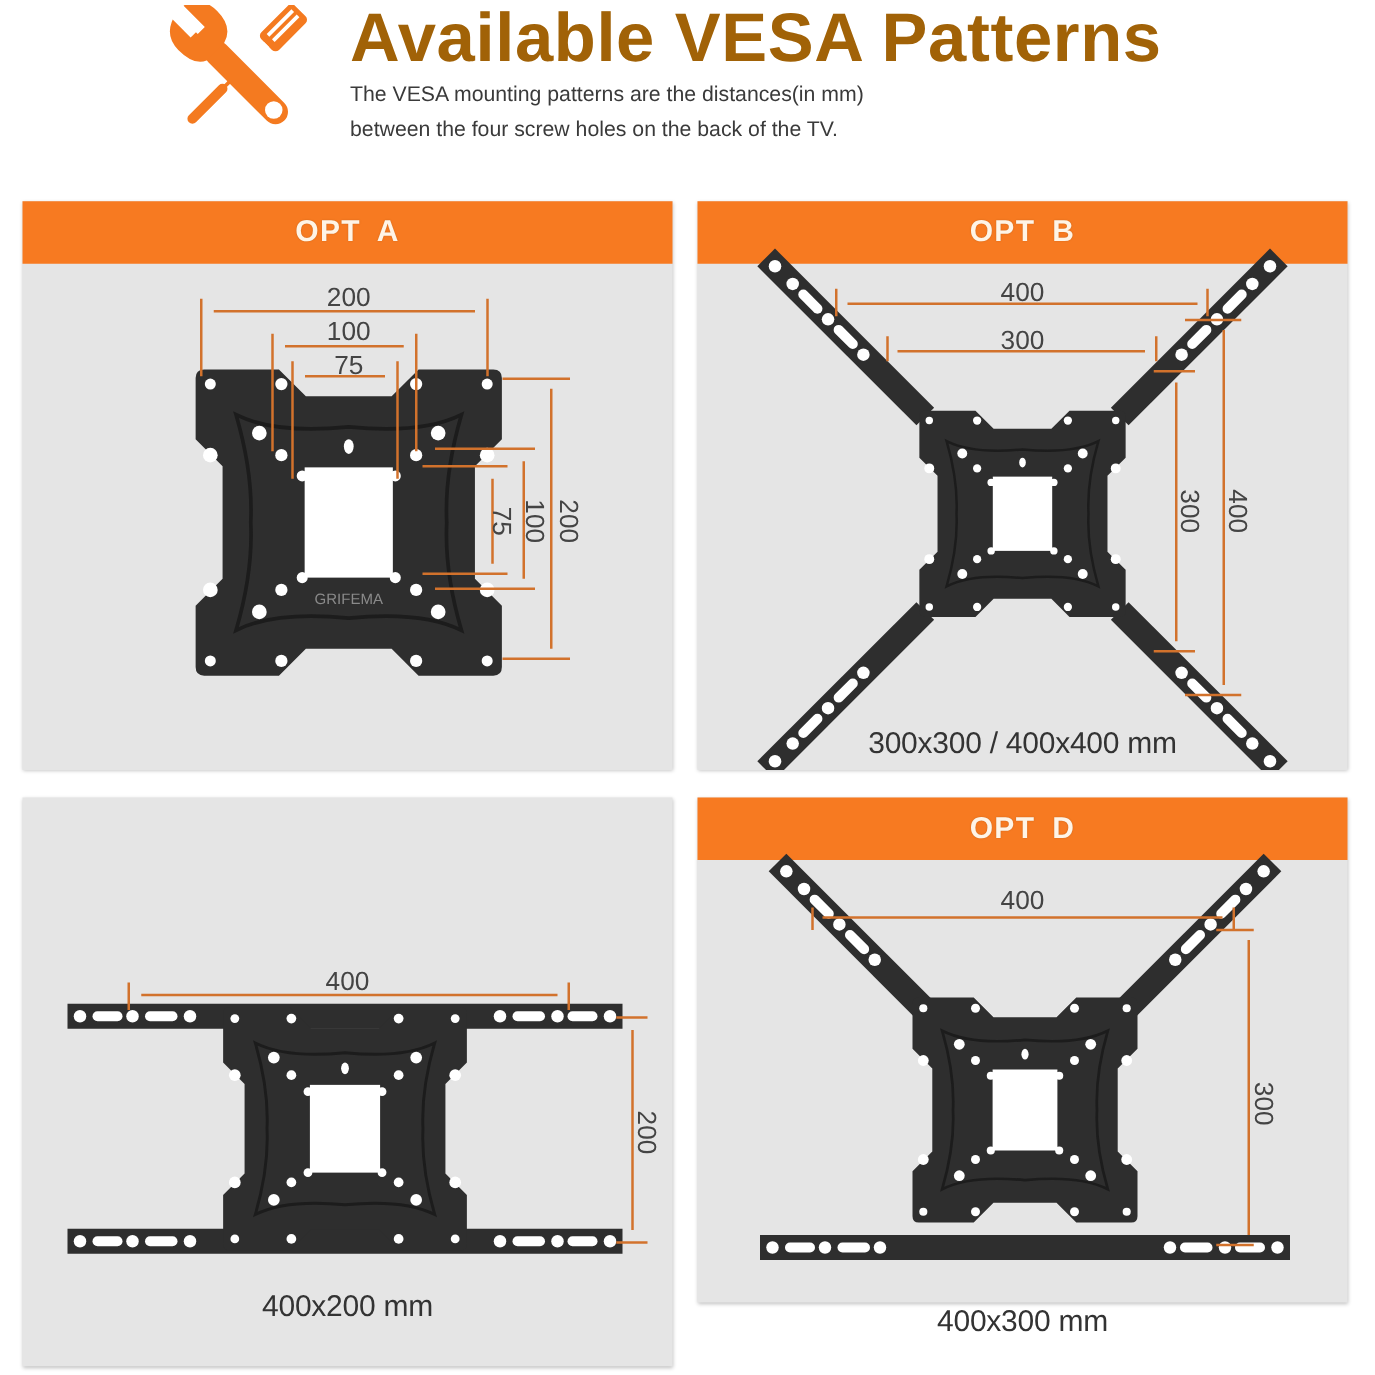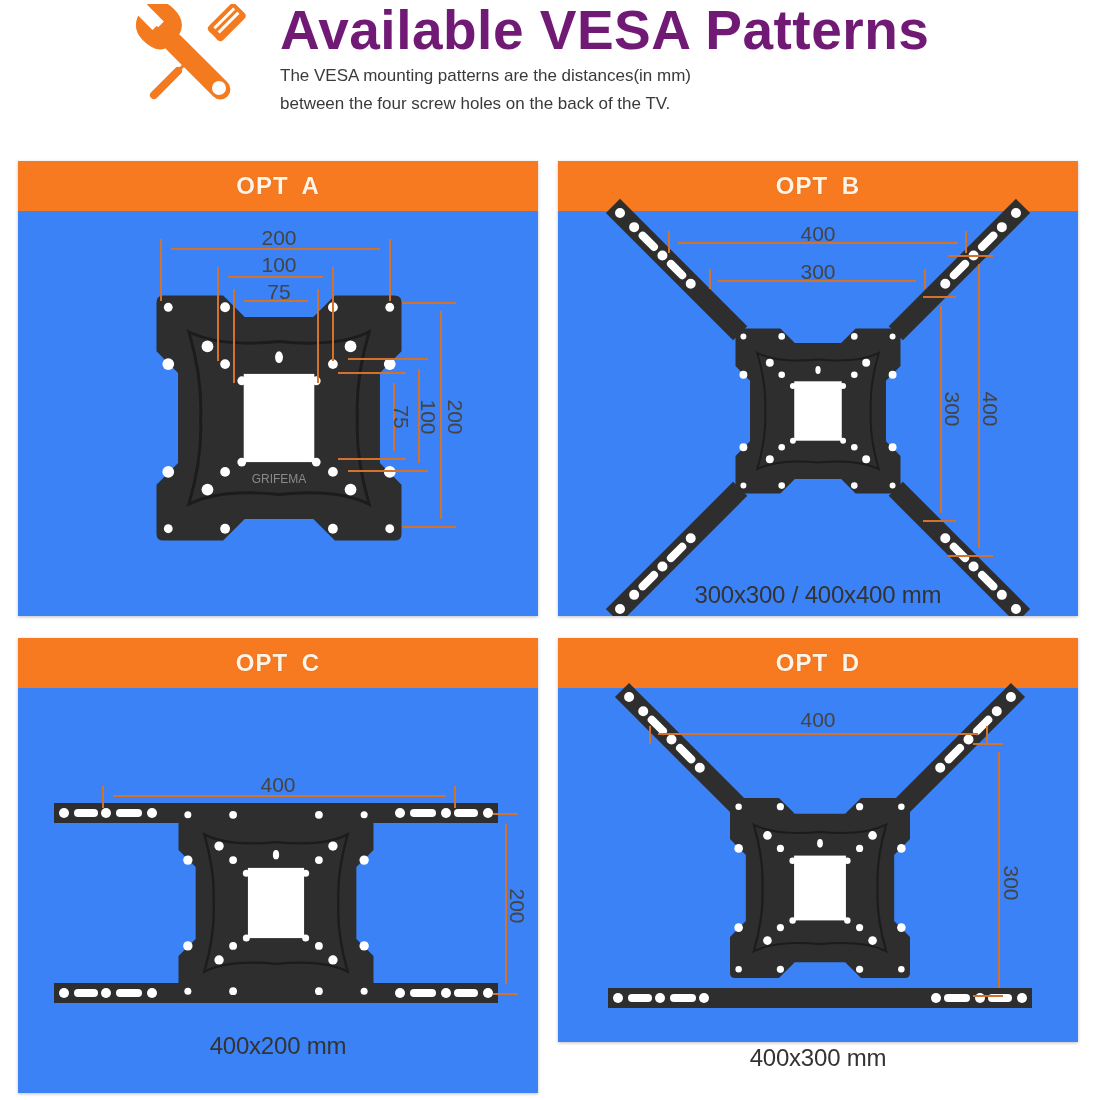--- a/index.html
+++ b/index.html
@@ -3,31 +3,31 @@
 <meta charset="utf-8">
 <style>
   * { box-sizing: border-box; margin: 0; padding: 0; }
   html, body { width: 1100px; height: 1100px; background: #ffffff; overflow: hidden; }
   body { position: relative; font-family: "Liberation Sans", sans-serif; }
 
   .header { position: absolute; left: 0; top: 0; width: 1100px; height: 150px; }
   .logo { position: absolute; left: 134px; top: 4px; width: 112px; height: 110px; }
   .title {
     position: absolute; left: 280px; top: 0px;
-    font-size: 55px; font-weight: bold; color: #701a75;
+    font-size: 55px; font-weight: bold; color: #a16207;
     letter-spacing: 0.5px; white-space: nowrap; line-height: 60px;
   }
   .subtitle {
     position: absolute; left: 280px; top: 62px; width: 720px;
     font-size: 17px; color: #3a3a3a; line-height: 28px;
   }
   .subtitle span { display: block; white-space: nowrap; }
 
   .panel {
-    position: absolute; background: #3b82f6;
+    position: absolute; background: #e5e5e5;
     box-shadow: 0 1px 3px rgba(0,0,0,0.25);
   }
   .panel-header {
     position: absolute; left: 0; top: 0; right: 0; height: 50px;
     background: #f77a21; color: #fff4e6;
     font-weight: bold; font-size: 24px; text-align: center; line-height: 50px;
     letter-spacing: 1px; word-spacing: 6px;
     text-shadow: 0 0 1px rgba(120,60,0,0.5);
   }
   .panel-caption {
@@ -202,21 +202,20 @@
     </g>
     <text class="dim-text" x="260" y="80" text-anchor="middle">400</text>
     <text class="dim-text" x="260" y="118" text-anchor="middle">300</text>
     <text class="dim-text" transform="translate(387,248) rotate(90)" text-anchor="middle">300</text>
     <text class="dim-text" transform="translate(425,248) rotate(90)" text-anchor="middle">400</text>
   </svg>
   <div class="panel-caption" style="top:420px;">300x300 / 400x400 mm</div>
 </div>
 
 <div class="panel" style="left:18px; top:638px; width:520px; height:455px;">
-  <div class="panel-header">OPT  C</div>
   <svg class="diagram" width="520" height="455">
     <g transform="translate(258,265)">
       <g transform="translate(-222,-90)">
           <rect x="0" y="-10" width="444" height="20" fill="#2e2e2e"></rect>
         </g>
       <g transform="translate(-222,90)">
           <rect x="0" y="-10" width="444" height="20" fill="#2e2e2e"></rect>
         </g>
       <g fill="#ffffff">
         <circle cx="-212" cy="-90" r="5"></circle>

